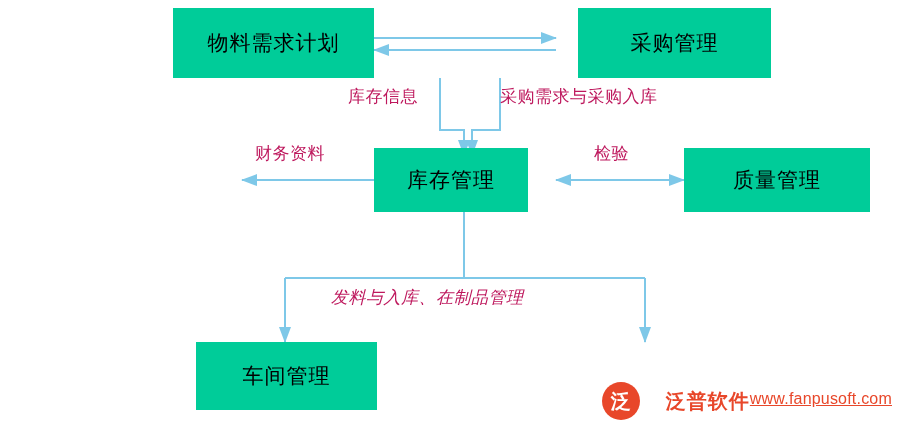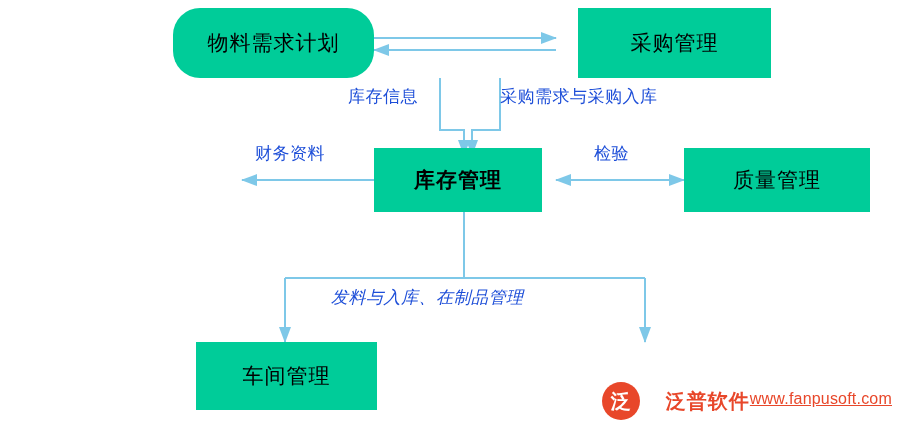--- a/index.html
+++ b/index.html
@@ -21,21 +21,21 @@
     color: #000000;
     display: flex;
     align-items: center;
     justify-content: center;
     font-size: 21px;
     letter-spacing: 1px;
     box-sizing: border-box;
   }
   .edge-label {
     position: absolute;
-    color: #1d4ed8;
+    color: #be185d;
     font-size: 17px;
     white-space: nowrap;
     letter-spacing: 0.5px;
   }
   svg.wires {
     position: absolute;
     left: 0;
     top: 0;
     width: 900px;
     height: 426px;
@@ -108,30 +108,30 @@
       <path d="M556,180 L684,180" marker-end="url(#arrowend)"></path>
       <path d="M684,180 L556,180" marker-end="url(#arrowend)"></path>
 
       <path d="M464,212 L464,278"></path>
       <path d="M285,278 L645,278"></path>
       <path d="M285,278 L285,342" marker-end="url(#arrowend)"></path>
       <path d="M645,278 L645,342" marker-end="url(#arrowend)"></path>
     </g>
   </svg>
 
-  <div class="node" style="left:173px; top:8px; width:201px; height:70px;border-radius:27px;">
+  <div class="node" style="left:173px; top:8px; width:201px; height:70px;">
     <span>物料需求计划</span>
   </div>
 
   <div class="node" style="left:556px; top:8px; width:193px; height:70px;margin-left:22px;">
     <span>采购管理</span>
   </div>
 
 
-  <div class="node" style="left:374px; top:148px; width:168px; height:64px;font-weight:bold;">
+  <div class="node" style="left:374px; top:148px; width:154px; height:64px;">
     <span>库存管理</span>
   </div>
 
   <div class="node" style="left:684px; top:148px; width:186px; height:64px;">
     <span>质量管理</span>
   </div>
 
   <div class="node" style="left:196px; top:342px; width:181px; height:68px;">
     <span>车间管理</span>
   </div>

